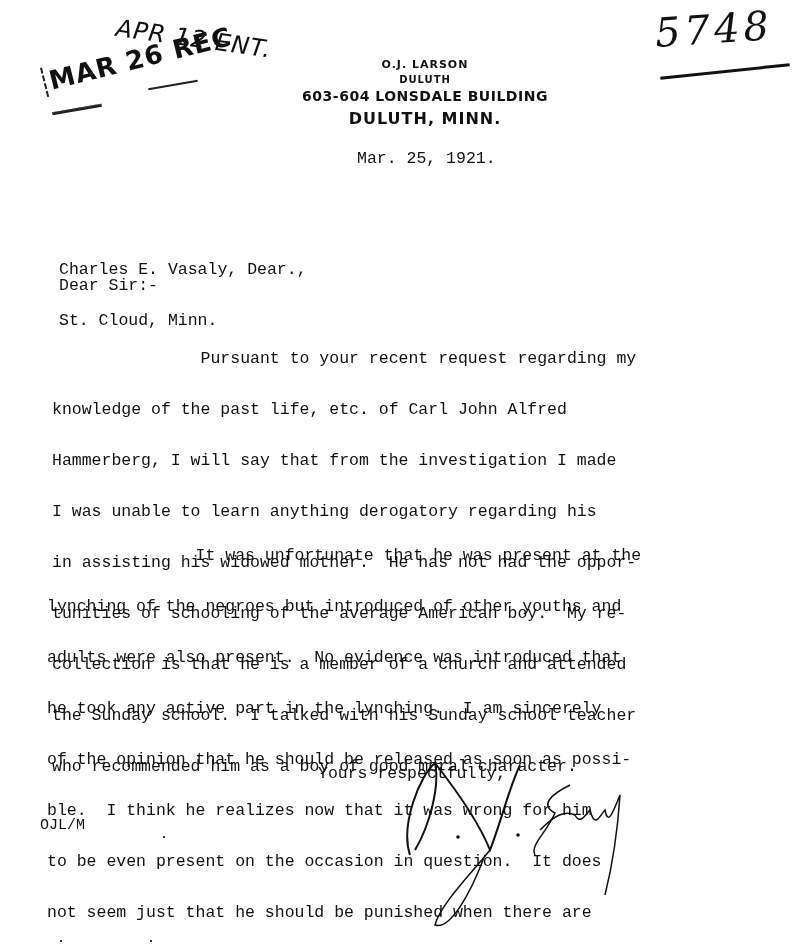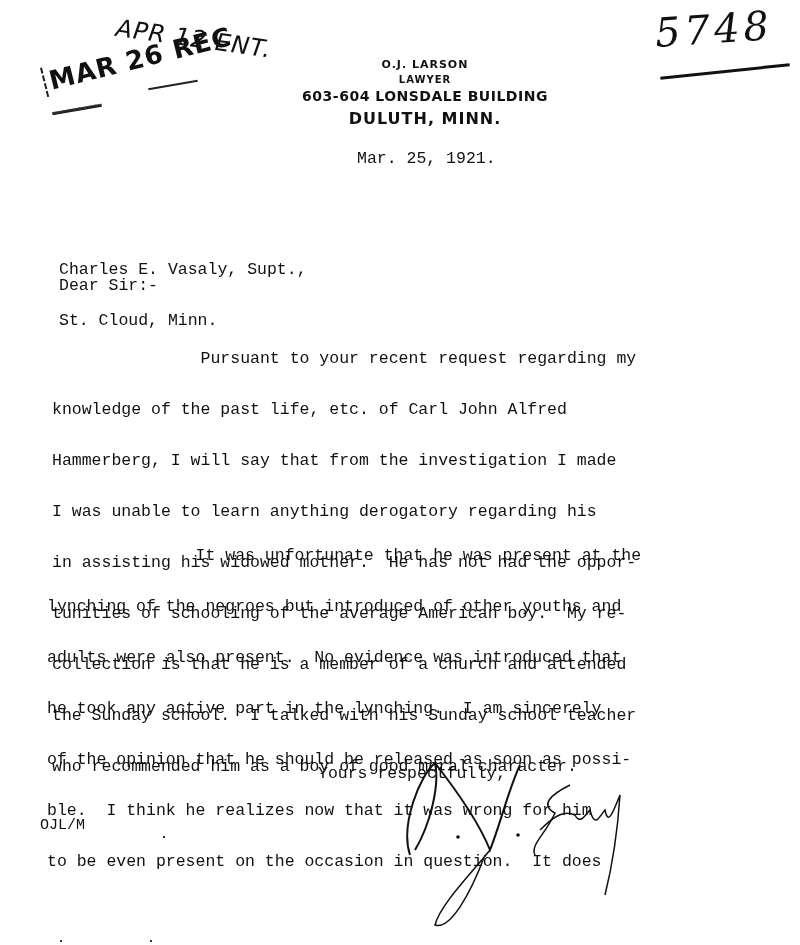--- a/index.html
+++ b/index.html
@@ -41,29 +41,29 @@
   <div class="stamp stamp-apr">APR 12 ENT.</div>
   <div class="stamp stamp-mar">MAR 26 REC</div>
   <div class="stamp-underline1"></div>
   <div class="stamp-underline2"></div>
 
   <div class="file-number">5748</div>
   <div class="file-underline"></div>
 
   <div class="letterhead">
     <div class="lh-name">O.J. LARSON</div>
-    <div class="lh-title">LAWYER</div>
+    <div class="lh-title">DULUTH</div>
     <div class="lh-address">603-604 LONSDALE BUILDING</div>
     <div class="lh-city">DULUTH, MINN.</div>
   </div>
 
   <div class="mono date">Mar. 25, 1921.</div>
 
   <div class="mono recipient">
-    <div>Charles E. Vasaly, Supt.,</div>
+    <div>Charles E. Vasaly, Dear.,</div>
     <div>St. Cloud, Minn.</div>
   </div>
 
   <div class="mono salutation">Dear Sir:-</div>
 
   <div class="mono para1">
     <div>               Pursuant to your recent request regarding my</div>
     <div>knowledge of the past life, etc. of Carl John Alfred</div>
     <div>Hammerberg, I will say that from the investigation I made</div>
     <div>I was unable to learn anything derogatory regarding his</div>
@@ -75,20 +75,21 @@
   </div>
 
   <div class="mono para2">
     <div>               It was unfortunate that he was present at the</div>
     <div>lynching of the negroes but introduced of other youths and</div>
     <div>adults were also present.  No evidence was introduced that</div>
     <div>he took any active part in the lynching.  I am sincerely</div>
     <div>of the opinion that he should be released as soon as possi-</div>
     <div>ble.  I think he realizes now that it was wrong for him</div>
     <div>to be even present on the occasion in question.  It does</div>
+    <div>not seem just that he should be punished when there are</div>
     
     
     
     
     
   </div>
 
   <div class="mono closing">Yours respectfully,</div>
   <div class="mono initials">OJL/M</div>
 

